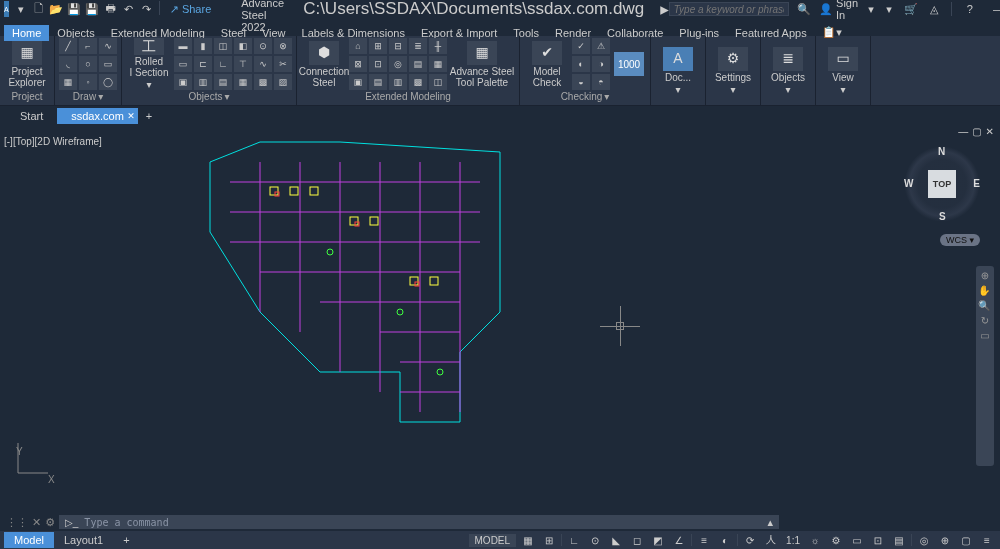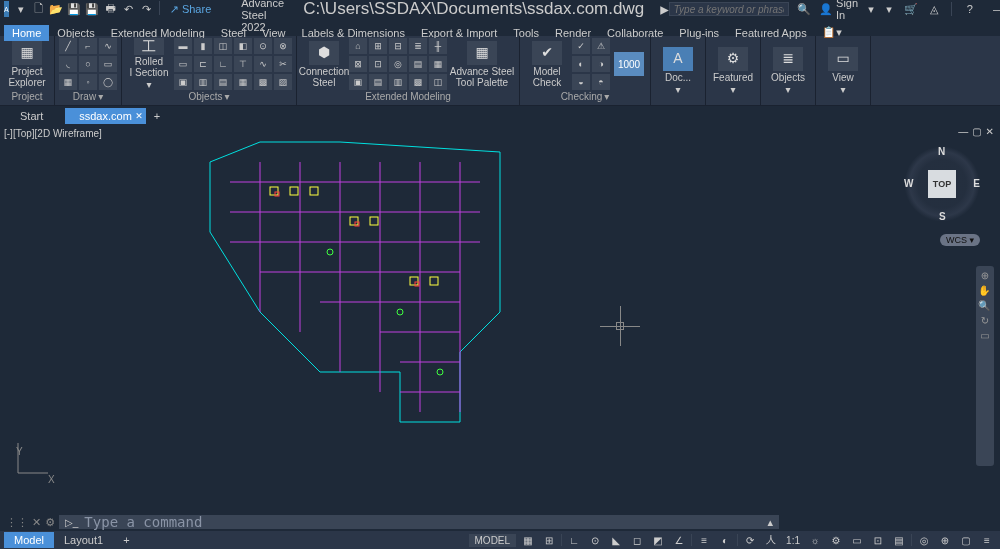--- a/index.html
+++ b/index.html
@@ -33,27 +33,27 @@
 .big-btn.wide { width: 66px; }
 .big-btn-icon { width: 30px; height: 24px; background: #3a4556; display: flex; align-items: center; justify-content: center; color: #ddd; font-size: 14px; }
 .small-grid { display: grid; grid-template-columns: repeat(4, 18px); grid-auto-rows: 16px; gap: 2px; }
 .small-grid.cols3 { grid-template-columns: repeat(3, 18px); }
 .small-grid.cols2 { grid-template-columns: repeat(2, 18px); }
 .small-btn { width: 18px; height: 16px; background: #3a4556; display: flex; align-items: center; justify-content: center; font-size: 9px; color: #ccc; }
 
 
 .dwg-tabs { height: 20px; background: #1e2938; display: flex; align-items: center; padding: 8px 6px; }
 .dwg-tab { padding: 2px 14px; color: #ccc; font-size: 11px; position: relative; }
-.dwg-tab.active { background: #4a90d9; color: #fff; margin-left: 8px; }
+.dwg-tab.active { background: #4a90d9; color: #fff; }
 .dwg-tab .close { position: absolute; right: 3px; top: 3px; font-size: 9px; }
 .dwg-add { padding: 0 8px; color: #ccc; }
 
 
 .viewport { position: absolute; top: 126px; left: 0; right: 0; bottom: 36px; background: #1e2938; }
-.vp-label { position: absolute; top: 2px; left: 4px; color: #ccc; font-size: 10px; }
+.vp-label { position: absolute; top: 10px; left: 4px; color: #ccc; font-size: 10px; }
 .vp-minmax { position: absolute; top: 0; right: 6px; display: flex; gap: 4px; font-size: 10px; color: #ccc; }
 .viewcube { position: absolute; top: 20px; right: 20px; width: 76px; height: 76px; }
 .viewcube .ring { position: absolute; inset: 0; border-radius: 50%; background: radial-gradient(circle, rgba(60,70,90,0.2) 45%, rgba(60,70,90,0.5) 60%, transparent 70%); }
 .viewcube .cube { position: absolute; top: 24px; left: 24px; width: 28px; height: 28px; background: #d8dce0; color: #333; display: flex; align-items: center; justify-content: center; font-size: 9px; font-weight: bold; }
 .viewcube .dir { position: absolute; color: #ddd; font-size: 10px; font-weight: bold; }
 .viewcube .n { top: 0; left: 34px; }
 .viewcube .s { bottom: 0; left: 35px; }
 .viewcube .e { right: 0; top: 32px; }
 .viewcube .w { left: 0; top: 32px; }
 .wcs-badge { position: absolute; top: 108px; right: 20px; background: #6a7385; color: #111; font-size: 9px; padding: 1px 6px; border-radius: 6px; }
@@ -70,21 +70,21 @@
 
 
 .drawing { position: absolute; top: 6px; left: 200px; width: 320px; height: 300px; }
 .drawing svg { width: 100%; height: 100%; }
 
 
 .cmdline { position: absolute; bottom: 18px; left: 0; right: 0; height: 18px; display: flex; align-items: center; background: #1e2938; padding: 0 6px; gap: 4px; }
 .cmd-handle { color: #888; }
 .cmd-input { flex: 1; max-width: 720px; background: #3a4556; height: 14px; display: flex; align-items: center; padding: 0 6px; gap: 6px; }
 .cmd-input .prompt { color: #ccc; font-size: 10px; }
-.cmd-input .text { color: #8a94a6; font-family: monospace; font-size: 14px; }
+.cmd-input .text { color: #8a94a6; font-family: monospace; font-size: 10px; }
 .cmd-input .arrow { margin-left: auto; color: #ccc; }
 
 
 .statusbar { position: absolute; bottom: 0; left: 0; right: 0; height: 18px; background: #2b3648; display: flex; align-items: center; padding: 0 4px; }
 .model-tab { background: #4a90d9; color: #fff; padding: 2px 10px; font-size: 11px; }
 .layout-tab { color: #ccc; padding: 2px 10px; font-size: 11px; }
 .status-right { margin-left: auto; display: flex; align-items: center; gap: 3px; }
 .status-btn { width: 18px; height: 14px; display: flex; align-items: center; justify-content: center; color: #ccc; font-size: 10px; }
 .status-txt { color: #ccc; font-size: 10px; padding: 0 3px; display: flex; align-items: center; }
 .status-sep { width: 1px; height: 12px; background: #3a4556; }
@@ -282,21 +282,21 @@
         <div class="big-btn-icon" style="background:#4a7fb5">A</div>
         <span>Doc...</span>
         <span>▾</span>
       </div>
     </div>
   </div>
   <div class="ribbon-panel">
     <div class="ribbon-panel-content">
       <div class="big-btn">
         <div class="big-btn-icon">⚙</div>
-        <span>Featured</span>
+        <span>Settings</span>
         <span>▾</span>
       </div>
     </div>
   </div>
   <div class="ribbon-panel">
     <div class="ribbon-panel-content">
       <div class="big-btn">
         <div class="big-btn-icon">≣</div>
         <span>Objects</span>
         <span>▾</span>

